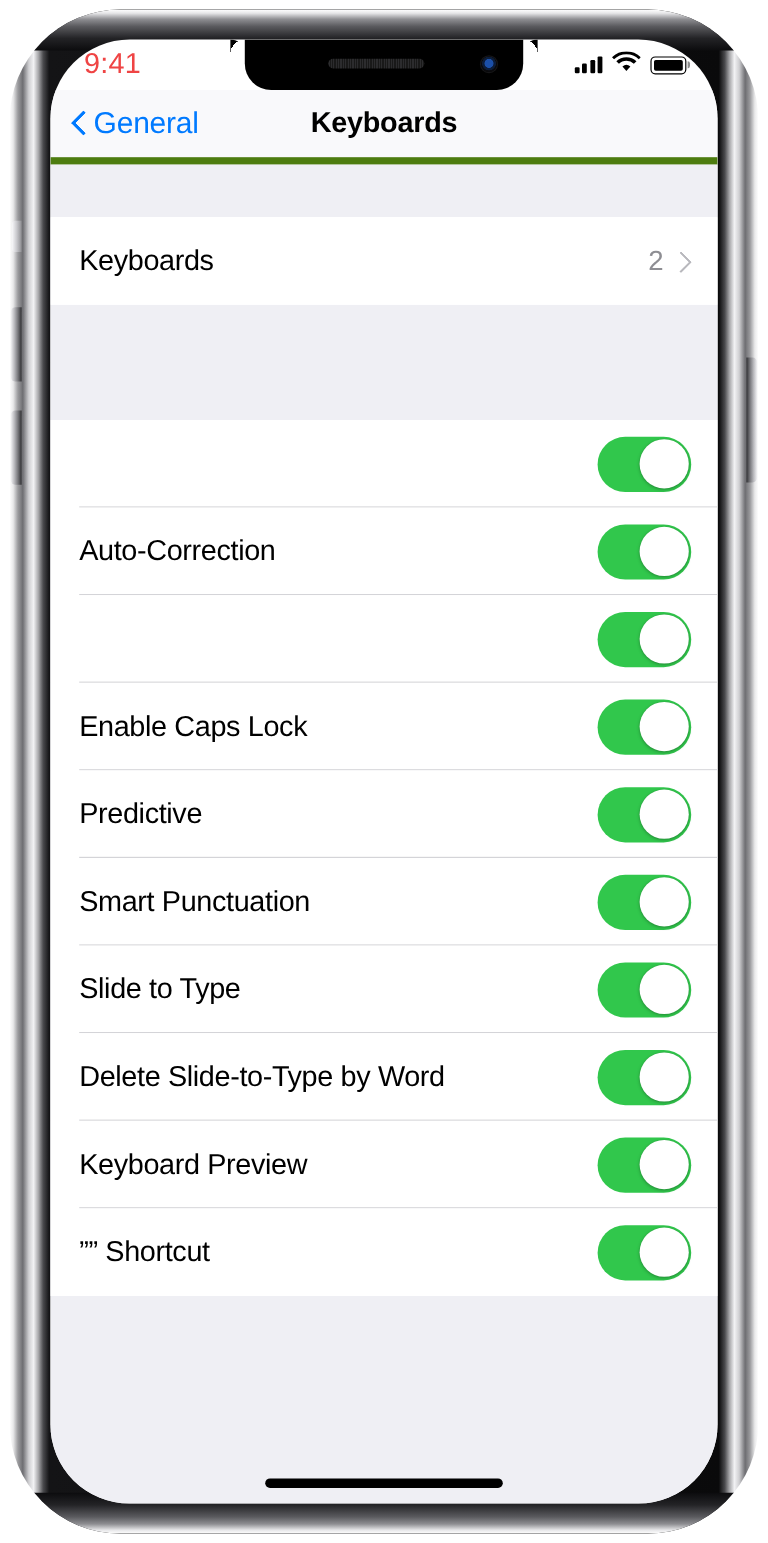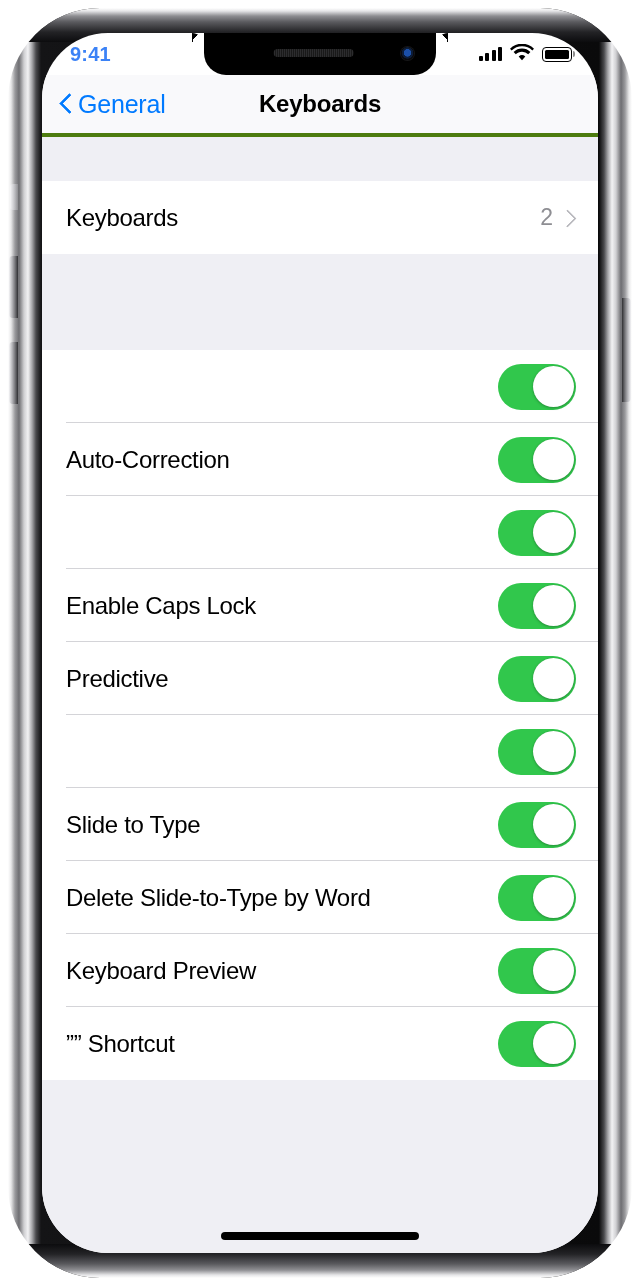--- a/index.html
+++ b/index.html
@@ -88,21 +88,21 @@
     background: radial-gradient(circle at 50% 45%, #1b4fa8 0 3.5px, #0c1c38 4px 5.5px, #0a0a0d 6px);
     box-shadow: 0 0 0 1px #161618;
   }
 
   
   #status-bar {
     position: absolute; left: 0; top: 0; width: 100%; height: 42px;
     display: flex; align-items: center; justify-content: space-between;
     padding: 0 26px 0 28px; z-index: 20;
   }
-  #status-time { font-size: 20px; font-weight: 700; color: #3b82f6; letter-spacing: .2px; }
+  #status-time { font-size: 24px; font-weight: 400; color: #ef4444; letter-spacing: .2px; }
   #status-right { display: flex; align-items: center; gap: 8px; }
 
   .bars { display: flex; align-items: flex-end; gap: 2.5px; height: 14px; }
   .bars i { display: block; width: 4px; background: #000; border-radius: 1px; }
   .bars i:nth-child(1) { height: 5px; }
   .bars i:nth-child(2) { height: 8px; }
   .bars i:nth-child(3) { height: 11px; }
   .bars i:nth-child(4) { height: 14px; }
 
   .battery {
@@ -112,21 +112,21 @@
   .battery i { display: block; width: 100%; height: 100%; background: #000; border-radius: 1.5px; }
   .battery::after {
     content: ""; position: absolute; right: -4px; top: 50%; transform: translateY(-50%);
     width: 2.5px; height: 6px; background: #000; border-radius: 0 2px 2px 0; opacity: .45;
   }
 
   
   #nav-bar {
     position: absolute; left: 0; top: 42px; width: 100%; height: 62px;
     background: #f9f9fb; display: flex; align-items: center; z-index: 15;
-    border-bottom: 4px solid #4d7c0f;
+    border-bottom: 6px solid #4d7c0f;
   }
   #back-button {
     position: absolute; left: 18px; display: flex; align-items: center; gap: 5px;
     color: #007aff; cursor: pointer;
   }
   #back-chevron { width: 13px; height: 22px; position: relative; }
   #back-chevron::before {
     content: ""; position: absolute; left: 2px; top: 3px; width: 12px; height: 12px;
     border-left: 3.4px solid #007aff; border-bottom: 3.4px solid #007aff;
     transform: rotate(45deg); border-radius: 1px;
@@ -273,20 +273,21 @@
           <span class="row-sep"></span>
         </div>
         <div class="row">
           <span class="row-label">Predictive</span>
           <span class="toggle on">
               <span class="knob"></span>
             </span>
           <span class="row-sep"></span>
         </div>
         <div class="row">
+          <span class="row-label">Smart Punctuation</span>
           <span class="toggle on">
               <span class="knob"></span>
             </span>
           <span class="row-sep"></span>
         </div>
         <div class="row">
           <span class="row-label">Slide to Type</span>
           <span class="toggle on">
               <span class="knob"></span>
             </span>

